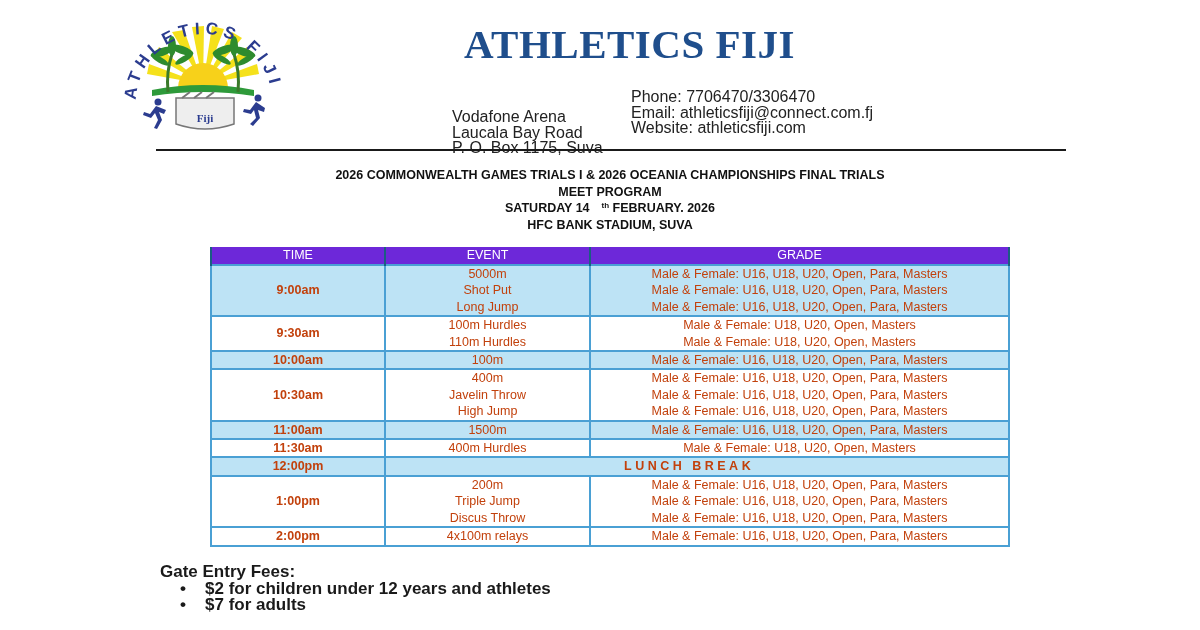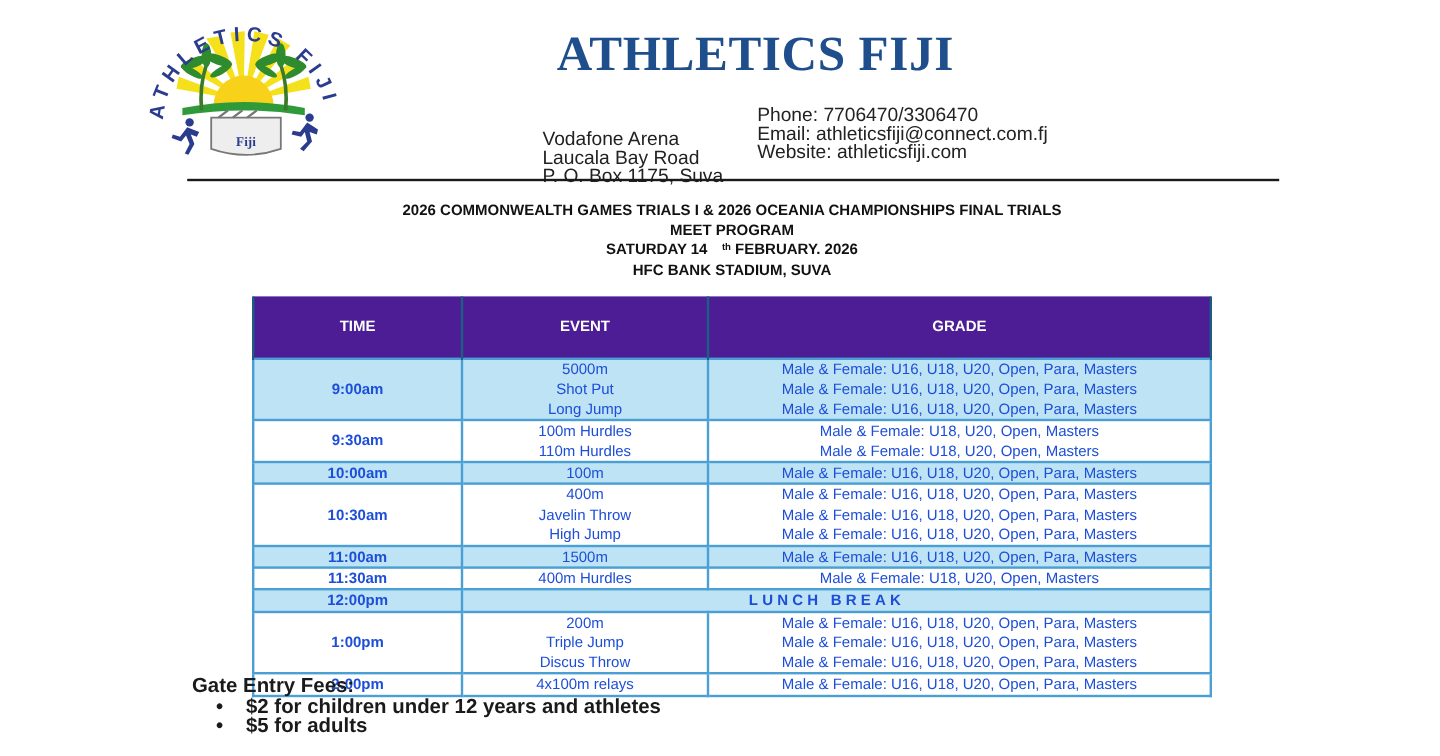--- a/index.html
+++ b/index.html
@@ -11,22 +11,22 @@
 
   .addr { position: absolute; left: 452px; top: 89px; font-size: 16px; line-height: 15.5px; color: #222; margin-top: 20px; }
   .contact { position: absolute; left: 631px; top: 89px; font-size: 16px; line-height: 15.5px; color: #222; }
 
   .rule { position: absolute; left: 156px; top: 149px; width: 910px; height: 2px; background: #1a1a1a; }
 
   .titles { position: absolute; left: 0; top: 167px; width: 1220px; text-align: center; font-weight: bold; font-size: 12.5px; line-height: 16.5px; color: #111; }
   .titles sup { font-size: 8px; vertical-align: 4px; line-height: 0; margin-left: 12px; }
 
   table.sched { position: absolute; left: 210px; top: 247px; width: 800px; border-collapse: collapse; font-size: 12.5px; }
-  table.sched th { background: #4c1d95; color: #ffffff; font-weight: bold; height: 17px; line-height: 17px; font-size: 12.5px; padding: 17px; border-left: 2px solid #1b5e82; border-right: 2px solid #1b5e82; }
-  table.sched td { border: 2px solid #4aa0d4; text-align: center; padding: 0; line-height: 16.4px; vertical-align: middle; color: #1d4ed8; }
+  table.sched th { background: #6d28d9; color: #ffffff; font-weight: normal; height: 17px; line-height: 17px; font-size: 12.5px; padding: 0; border-left: 2px solid #1b5e82; border-right: 2px solid #1b5e82; }
+  table.sched td { border: 2px solid #4aa0d4; text-align: center; padding: 0; line-height: 16.4px; vertical-align: middle; color: #c2410c; }
   table.sched td.time { font-weight: bold; width: 174px; }
   table.sched td.event { width: 205px; }
   table.sched tr.shaded td { background: #bde3f5; }
   table.sched tr.plain td { background: #ffffff; }
   table.sched td.lunch { font-weight: bold; letter-spacing: 3.5px; text-align: left; padding-left: 238px; }
   .line { display: block; white-space: nowrap; }
 
   .fees { position: absolute; left: 160px; top: 564px; font-size: 17px; font-weight: bold; line-height: 16.5px; color: #1a1a1a; }
   .fees ul { list-style: none; margin-left: 20px; }
   .fees li { position: relative; padding-left: 25px; }
@@ -223,15 +223,15 @@
         <span class="line">Male &amp; Female: U16, U18, U20, Open, Para, Masters</span>
       </td>
     </tr>
   </tbody>
 </table>
 
 <div class="fees">
   <div>Gate Entry Fees:</div>
   <ul>
     <li><span class="bullet">•</span><span>$2 for children under 12 years and athletes</span></li>
-    <li><span class="bullet">•</span><span>$5 for adults</span></li>
+    <li><span class="bullet">•</span><span>$7 for adults</span></li>
   </ul>
 </div>
 
 </body></html>

